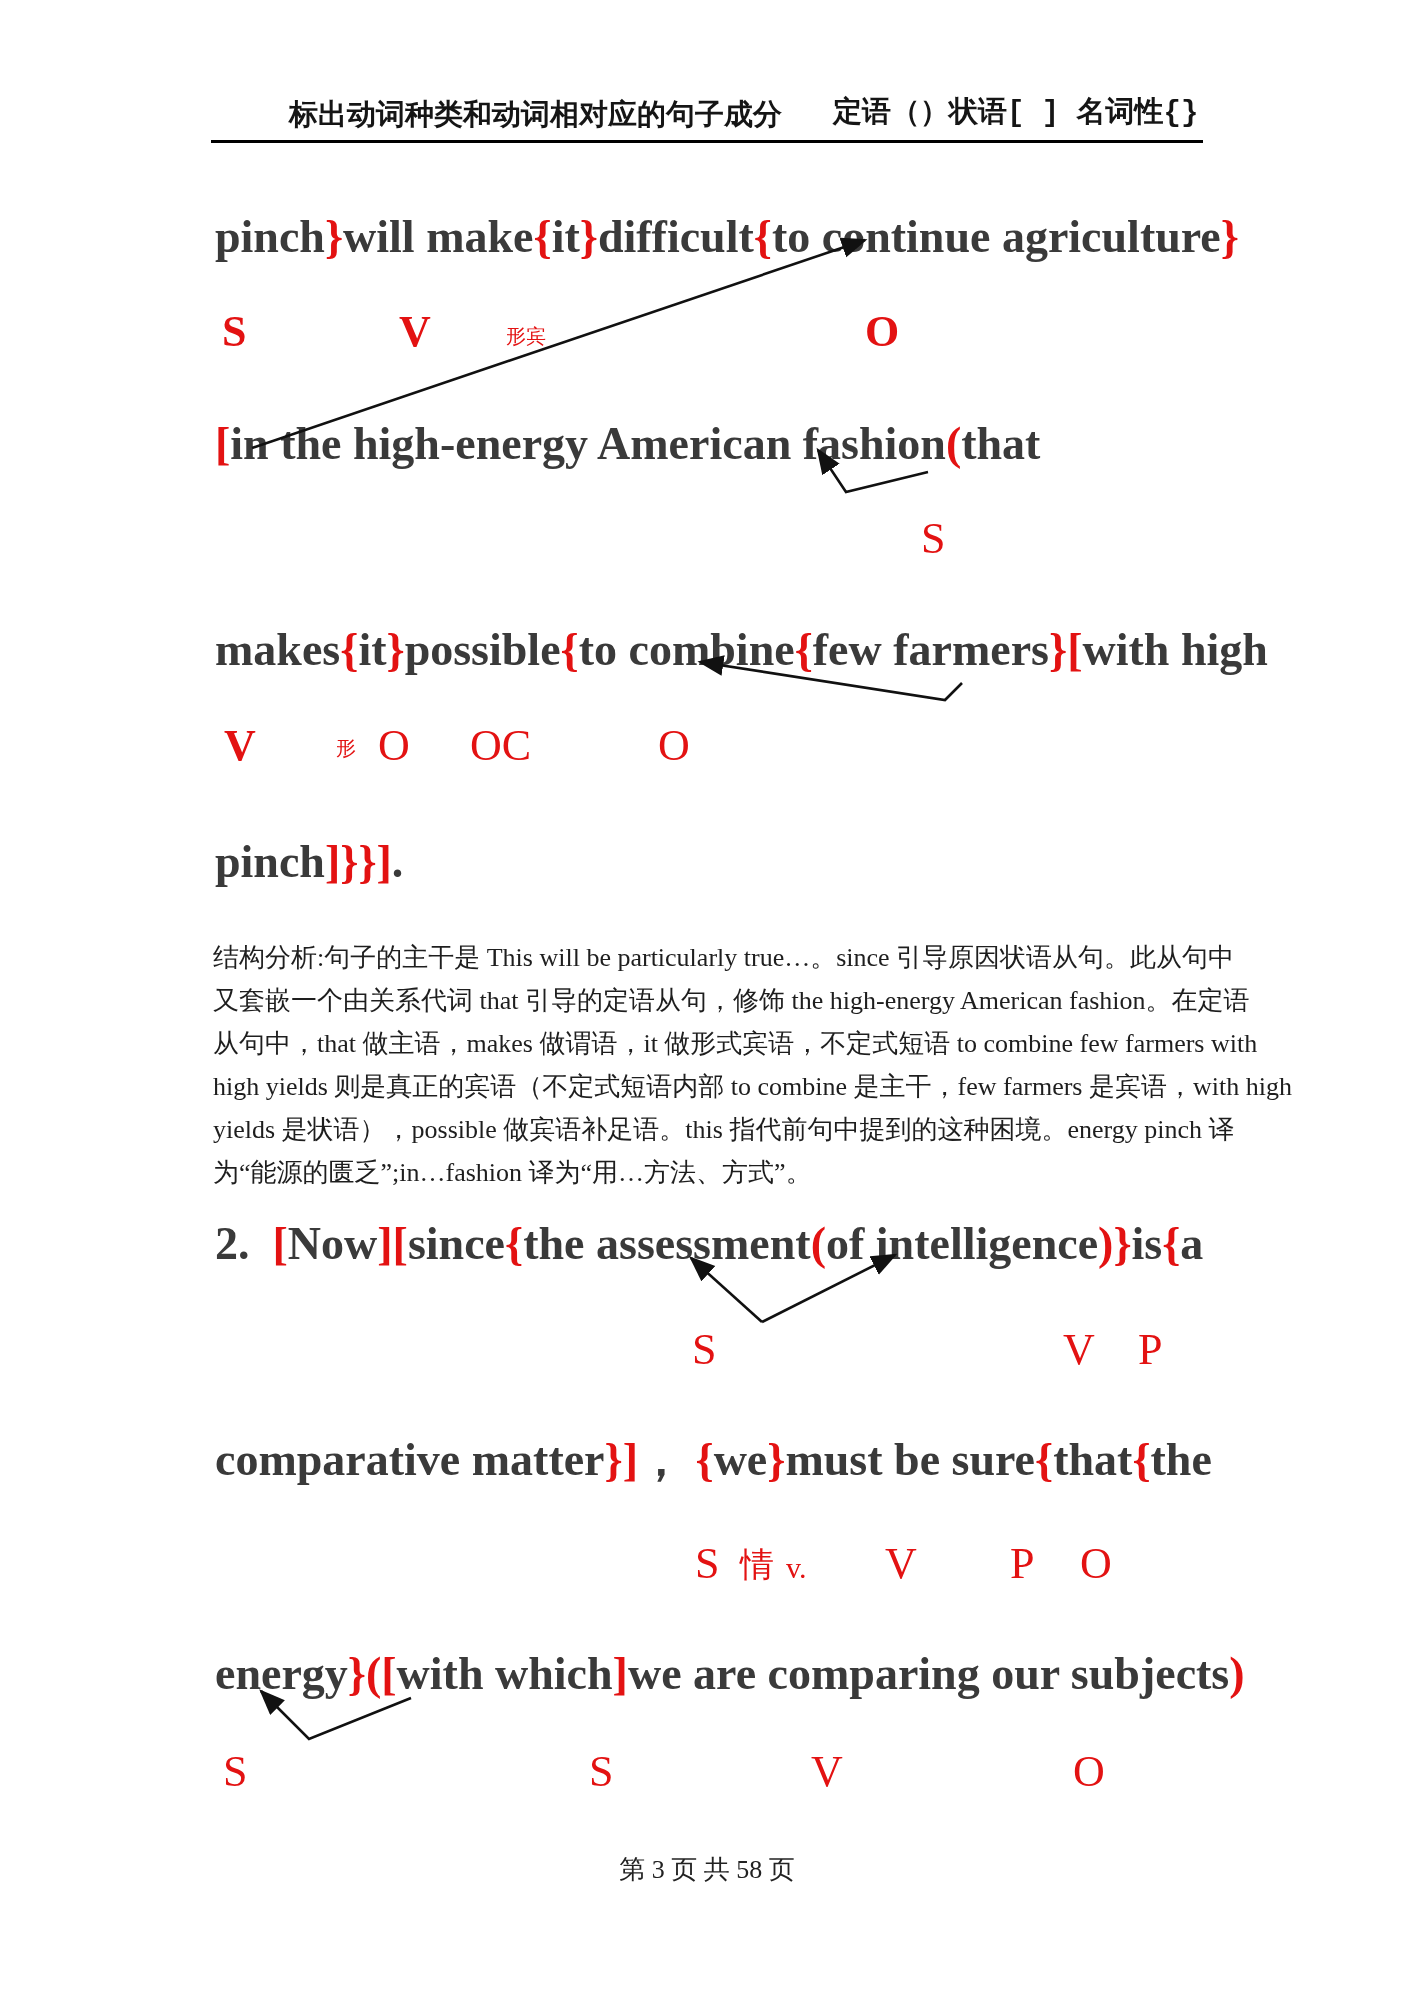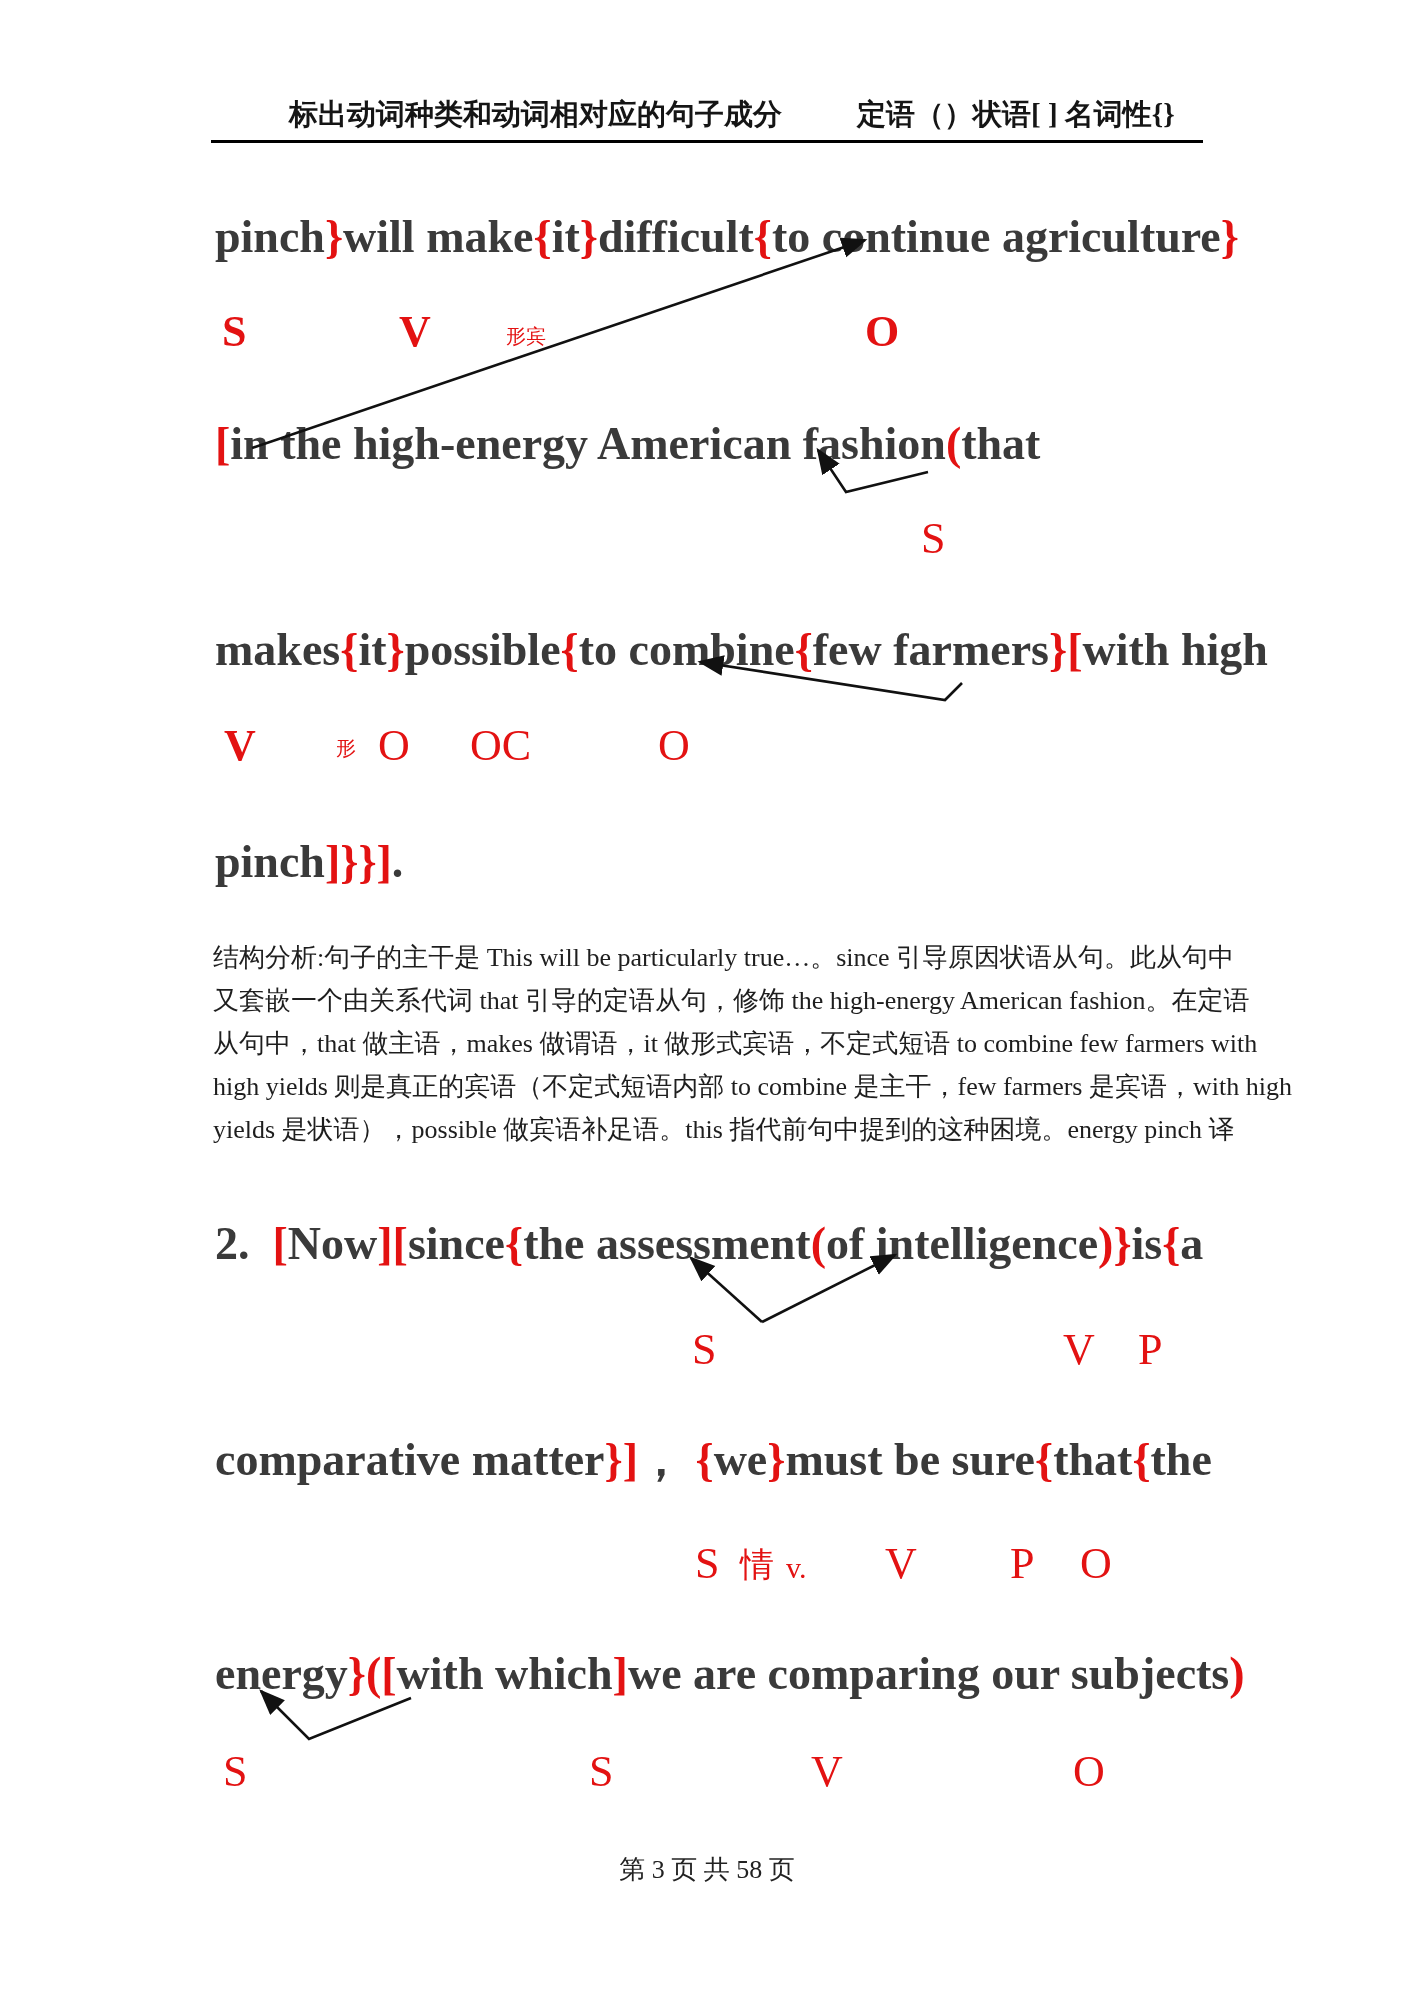--- a/index.html
+++ b/index.html
@@ -15,21 +15,21 @@
     font-family:"Liberation Serif","DejaVu Serif",serif;
     overflow:hidden;
   }
   
   .hdr{
     position:absolute;top:96px;height:36px;
     font-size:29px;font-weight:bold;color:#151515;
     white-space:pre;line-height:36px;
   }
   .hdr-left{left:289px;text-align:right;}
-  .hdr-right{left:857px;}
+  .hdr-right{left:833px;font-family:Liberation Mono, monospace;}
   .hdr-rule{
     position:absolute;left:211px;top:140px;width:992px;height:3px;
     background:#000;
   }
   
   .bigline{
     position:absolute;
     font-size:46px;font-weight:bold;line-height:64px;
     white-space:pre;color:var(--ink);
     letter-spacing:0px;
@@ -108,20 +108,21 @@
   <span class="lab" style="left:589px;top:1748px">S</span>
   <span class="lab" style="left:811px;top:1748px">V</span>
   <span class="lab" style="left:1073px;top:1748px">O</span>
 
   <div class="para">
     <div class="pline">结构分析:句子的主干是 This will be particularly true…。since 引导原因状语从句。此从句中</div>
     <div class="pline">又套嵌一个由关系代词 that 引导的定语从句，修饰 the high-energy American fashion。在定语</div>
     <div class="pline">从句中，that 做主语，makes 做谓语，it 做形式宾语，不定式短语 to combine few farmers with</div>
     <div class="pline">high yields 则是真正的宾语（不定式短语内部 to combine 是主干，few farmers 是宾语，with high</div>
     <div class="pline">yields 是状语），possible 做宾语补足语。this 指代前句中提到的这种困境。energy pinch 译</div>
+    <div class="pline">为“能源的匮乏”;in…fashion 译为“用…方法、方式”。</div>
   </div>
 
   <div class="footer">第 3 页 共 58 页</div>
 
   <svg class="arrows" width="1414" height="1999" viewBox="0 0 1414 1999">
     <defs>
       <marker id="ah" markerWidth="11" markerHeight="9" refX="9" refY="4" orient="auto" markerUnits="strokeWidth">
         <path d="M0,0 L10,4 L0,8 Z" fill="#111"></path>
       </marker>
     </defs>

